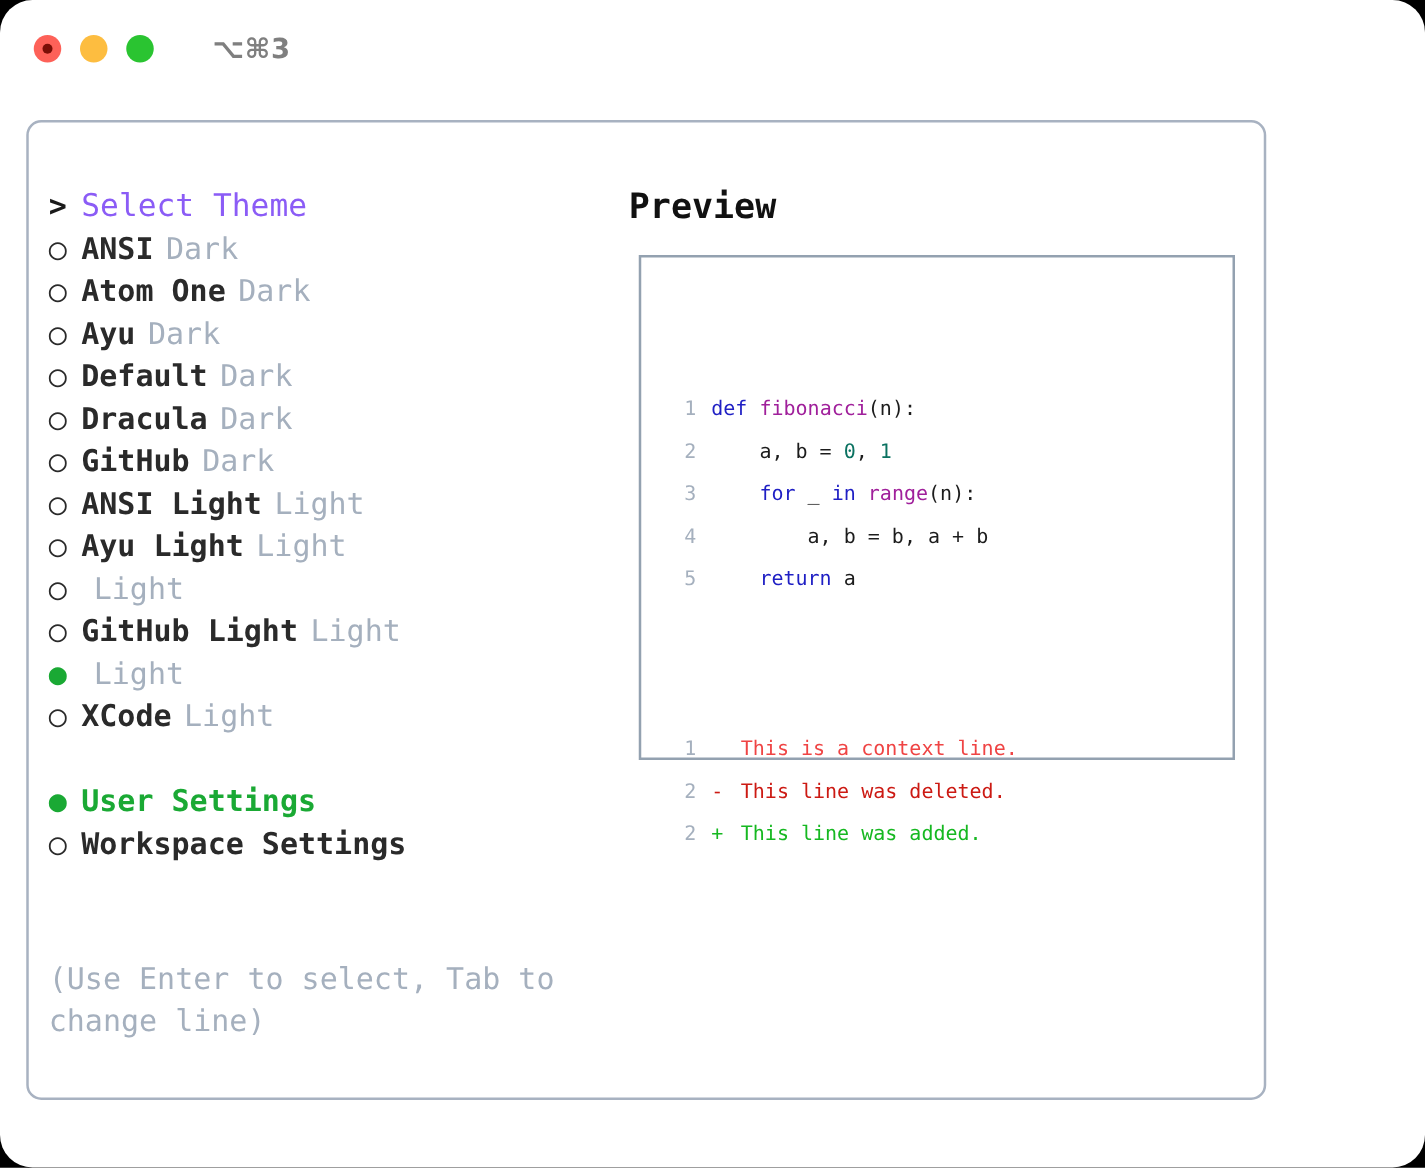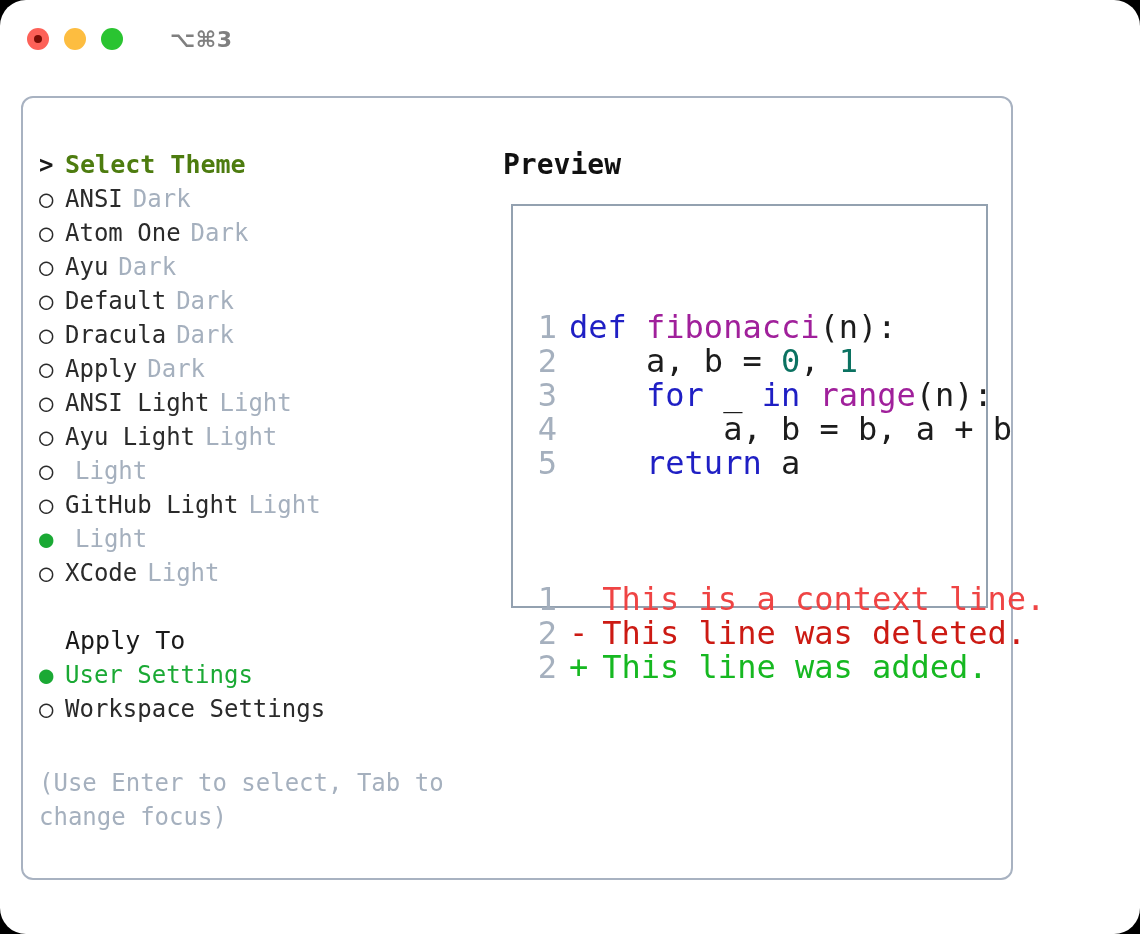--- a/index.html
+++ b/index.html
@@ -113,30 +113,30 @@
   }
   .marker.caret {
     font-weight: bold;
     color: #1a1a1a;
   }
   .marker.empty-dot { color: #2a2a2a; }
   .marker.filled-dot { color: #1aa934; }
   .marker.blank { color: transparent; }
 
   .section-title {
-    font-weight: bold;
-    color: #4d7c0f;
+    font-weight: normal;
+    color: #8b5cf6;
     font-size: 25px;
   }
   .section-title.plain {
     font-weight: normal;
     color: #1a1a1a;
   }
 
-  .item-name { color: #2a2a2a; }
+  .item-name { color: #2a2a2a; font-weight: bold; }
   .item-name.selected { color: #1aa934; }
   .item-badge {
     color: #a5b0be;
     margin-left: 10px;
   }
 
   .hint {
     position: absolute;
     left: 16px;
     top: 668px;
@@ -168,21 +168,21 @@
     height: 404px;
     border: 2px solid #93a1b0;
     box-sizing: border-box;
     background: #ffffff;
   }
 
   .code {
     position: absolute;
     left: 14px;
     top: 36px;
-    font-size: 32px;
+    font-size: 16px;
     line-height: 34px;
     white-space: pre;
   }
   .cline { display: block; height: 34px; }
   .lnum {
     display: inline-block;
     width: 30px;
     text-align: right;
     color: #a5b0be;
     margin-right: 12px;
@@ -223,45 +223,41 @@
           <span class="marker caret">&gt;</span>
           <span class="section-title">Select Theme</span>
         </div>
 
         <div id="theme-list">
             <div class="row"><span class="marker empty-dot">○</span><span class="item-name">ANSI</span><span class="item-badge">Dark</span></div>
             <div class="row"><span class="marker empty-dot">○</span><span class="item-name">Atom One</span><span class="item-badge">Dark</span></div>
             <div class="row"><span class="marker empty-dot">○</span><span class="item-name">Ayu</span><span class="item-badge">Dark</span></div>
             <div class="row"><span class="marker empty-dot">○</span><span class="item-name">Default</span><span class="item-badge">Dark</span></div>
             <div class="row"><span class="marker empty-dot">○</span><span class="item-name">Dracula</span><span class="item-badge">Dark</span></div>
-            <div class="row"><span class="marker empty-dot">○</span><span class="item-name">Apply</span><span class="item-badge">Dark</span></div>
+            <div class="row"><span class="marker empty-dot">○</span><span class="item-name">GitHub</span><span class="item-badge">Dark</span></div>
             <div class="row"><span class="marker empty-dot">○</span><span class="item-name">ANSI Light</span><span class="item-badge">Light</span></div>
             <div class="row"><span class="marker empty-dot">○</span><span class="item-name">Ayu Light</span><span class="item-badge">Light</span></div>
             <div class="row"><span class="marker empty-dot">○</span><span class="item-badge">Light</span></div>
             <div class="row"><span class="marker empty-dot">○</span><span class="item-name">GitHub Light</span><span class="item-badge">Light</span></div>
             <div class="row"><span class="marker filled-dot">●</span><span class="item-badge">Light</span></div>
             <div class="row"><span class="marker empty-dot">○</span><span class="item-name">XCode</span><span class="item-badge">Light</span></div>
           </div>
 
         <div class="row" style="height:34px;">
           <span class="marker blank">·</span>
         </div>
 
-        <div class="row">
-          <span class="marker blank">·</span>
-          <span class="section-title plain">Apply To</span>
-        </div>
 
         <div id="apply-list">
             <div class="row"><span class="marker filled-dot">●</span><span class="item-name selected">User Settings</span></div>
             <div class="row"><span class="marker empty-dot">○</span><span class="item-name">Workspace Settings</span></div>
           </div>
       </div>
 
-      <div class="hint">(Use Enter to select, Tab to change focus)</div>
+      <div class="hint">(Use Enter to select, Tab to change line)</div>
 
       <div class="right-col">
         <div class="preview-title">Preview</div>
       </div>
 
       <div class="preview-box">
         <div class="code">
           <div id="code-lines"><div class="cline"><span class="lnum">1</span><span class="kw">def</span><span class="pun"> </span><span class="fn">fibonacci</span><span class="pun">(</span><span class="var">n</span><span class="pun">):</span></div><div class="cline"><span class="lnum">2</span><span class="pun">    a, b = </span><span class="num">0</span><span class="pun">, </span><span class="num">1</span></div><div class="cline"><span class="lnum">3</span><span class="pun">    </span><span class="kw">for</span><span class="pun"> _ </span><span class="kw">in</span><span class="pun"> </span><span class="fn">range</span><span class="pun">(</span><span class="var">n</span><span class="pun">):</span></div><div class="cline"><span class="lnum">4</span><span class="pun">        a, b = b, a + b</span></div><div class="cline"><span class="lnum">5</span><span class="pun">    </span><span class="kw">return</span><span class="pun"> a</span></div></div>
           <div id="diff-lines" class="diff"><div class="cline"><span class="lnum">1</span><span class="d-sign d-ctx"> </span><span class="d-ctx"> This is a context line.</span></div><div class="cline"><span class="lnum">2</span><span class="d-sign d-del">-</span><span class="d-del"> This line was deleted.</span></div><div class="cline"><span class="lnum">2</span><span class="d-sign d-add">+</span><span class="d-add"> This line was added.</span></div></div>
         </div>

